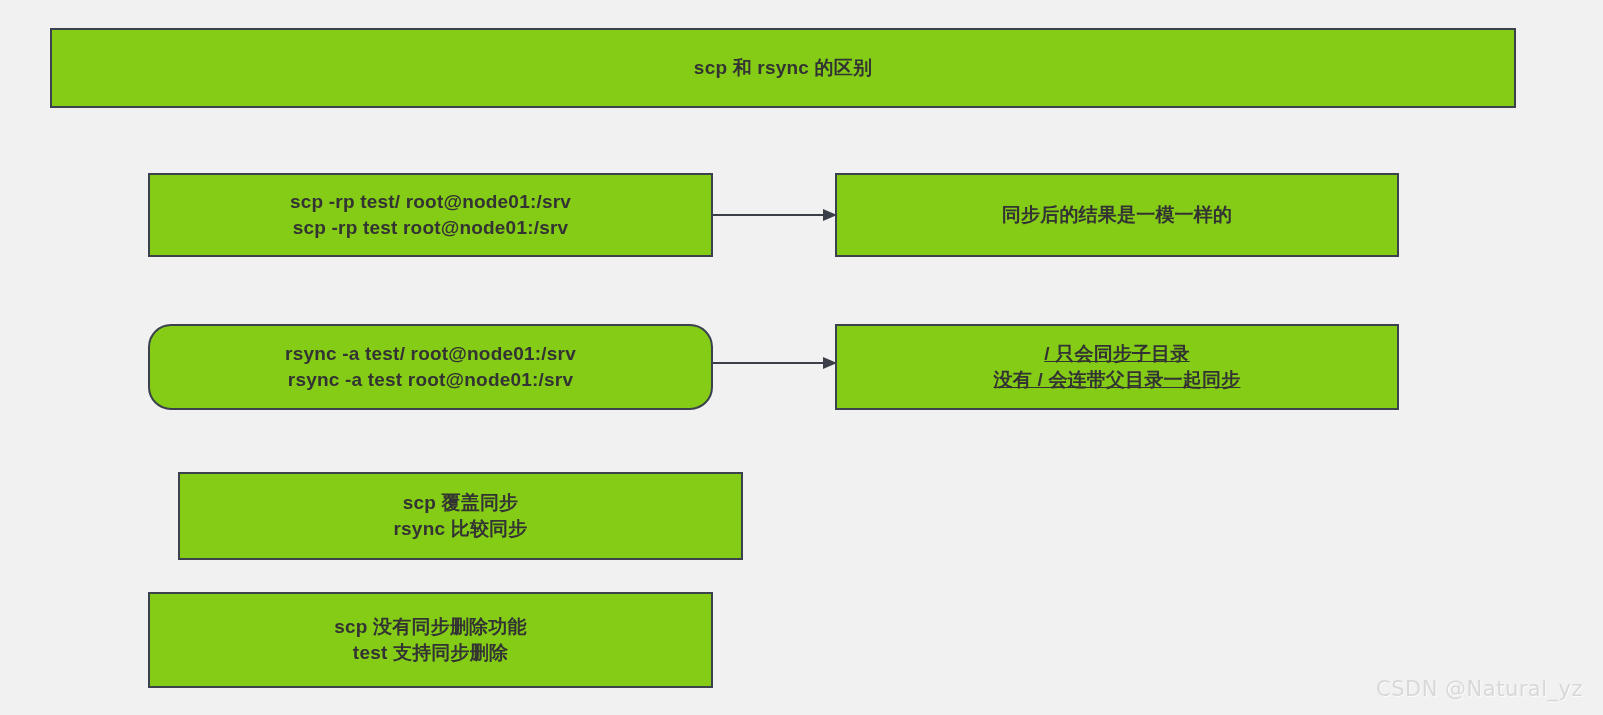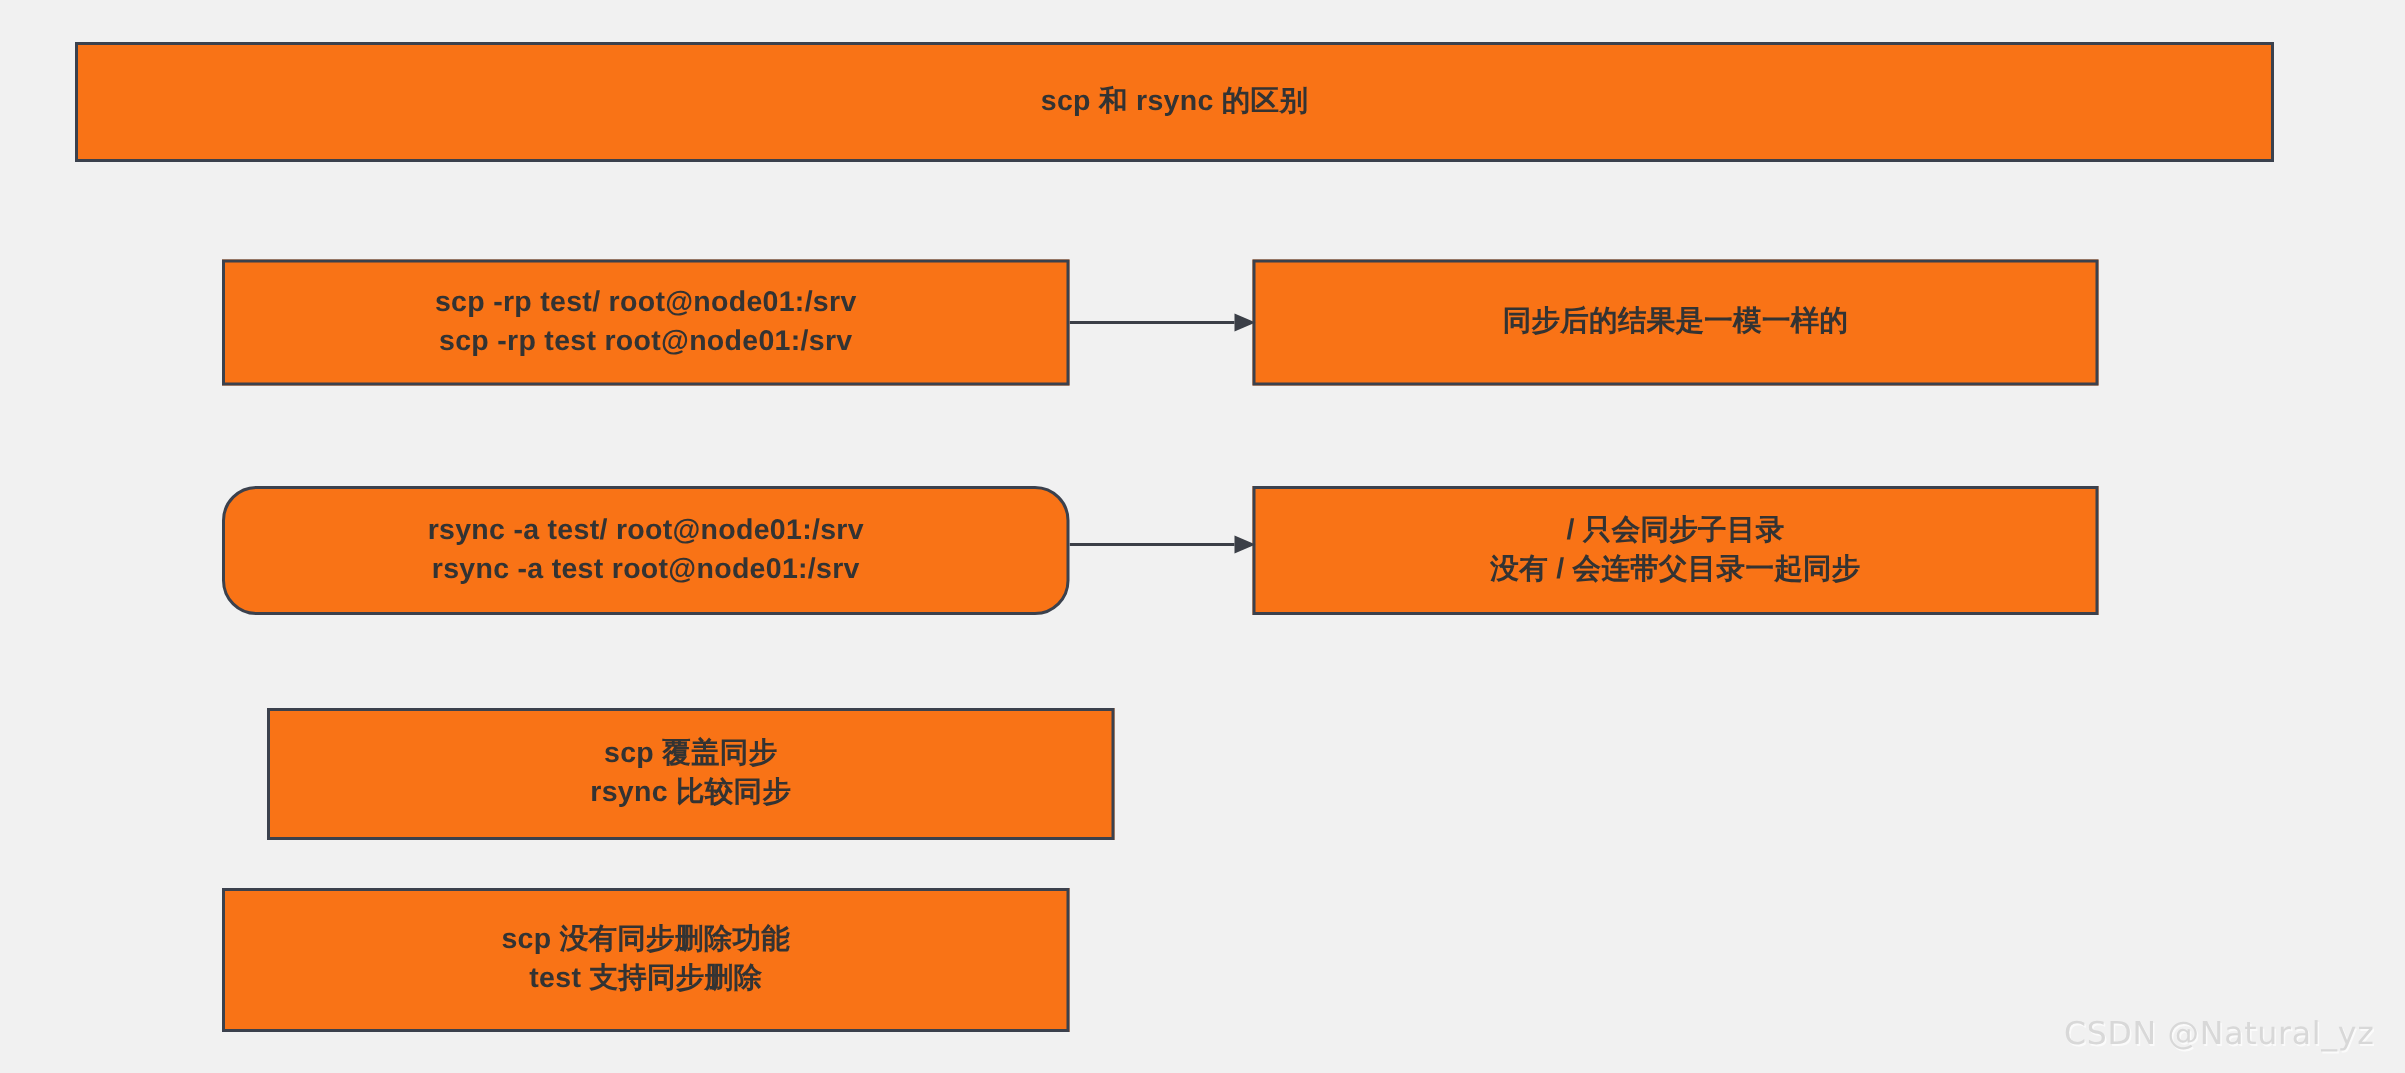--- a/index.html
+++ b/index.html
@@ -16,21 +16,21 @@
   }
 
   #canvas {
     position: relative;
     width: 1603px;
     height: 715px;
   }
 
   .node {
     position: absolute;
-    background: #f97316;
+    background: #84cc16;
     border: 2px solid #3b414d;
     box-sizing: border-box;
     display: flex;
     flex-direction: column;
     align-items: center;
     justify-content: center;
     text-align: center;
     color: #333333;
     font-weight: bold;
     letter-spacing: 0.2px;
@@ -75,20 +75,21 @@
     font-size: 19px;
     border-radius: 23px;
   }
 
   #rsync-result-node {
     left: 835px;
     top: 324px;
     width: 564px;
     height: 86px;
     font-size: 19px;
+    text-decoration: underline;
   }
 
   #overwrite-node {
     left: 148px;
     top: 472px;
     width: 565px;
     height: 88px;
     font-size: 19px;
     margin-left: 30px;
   }

